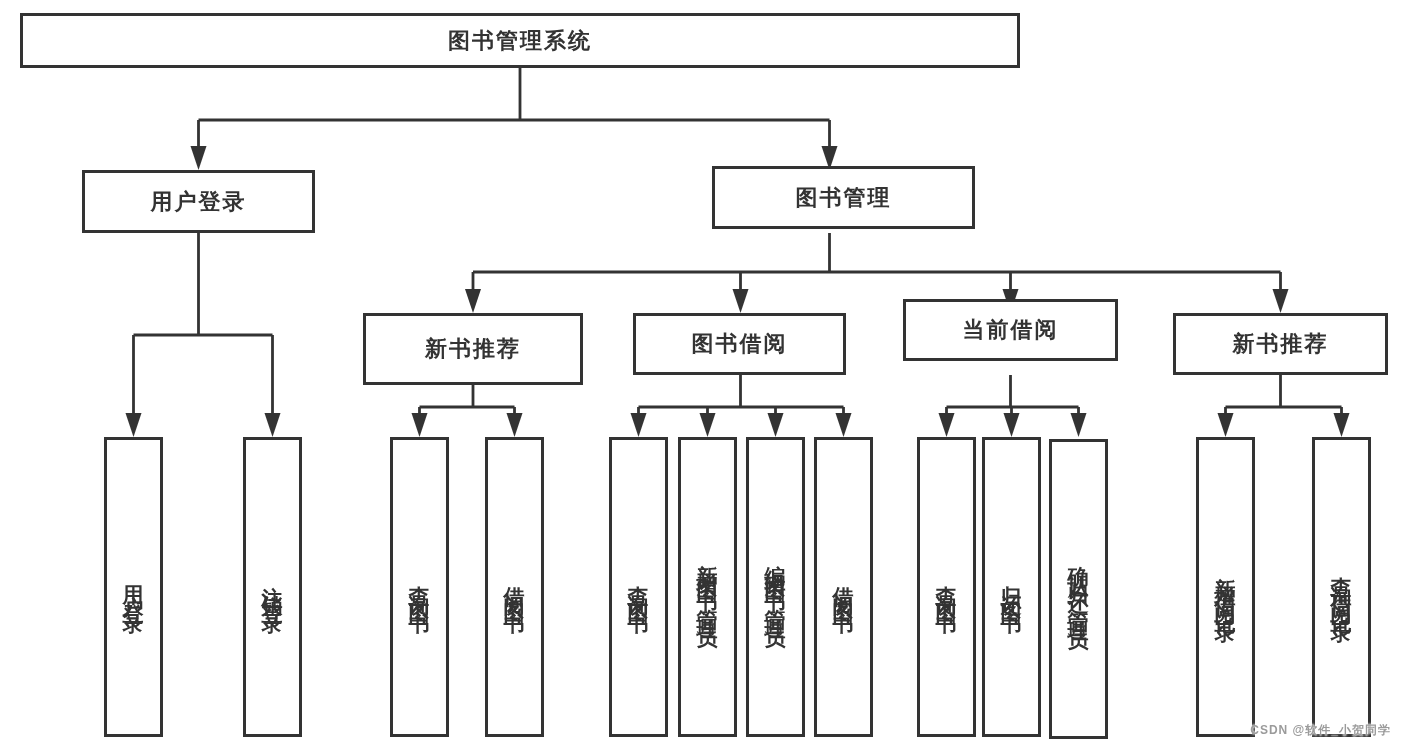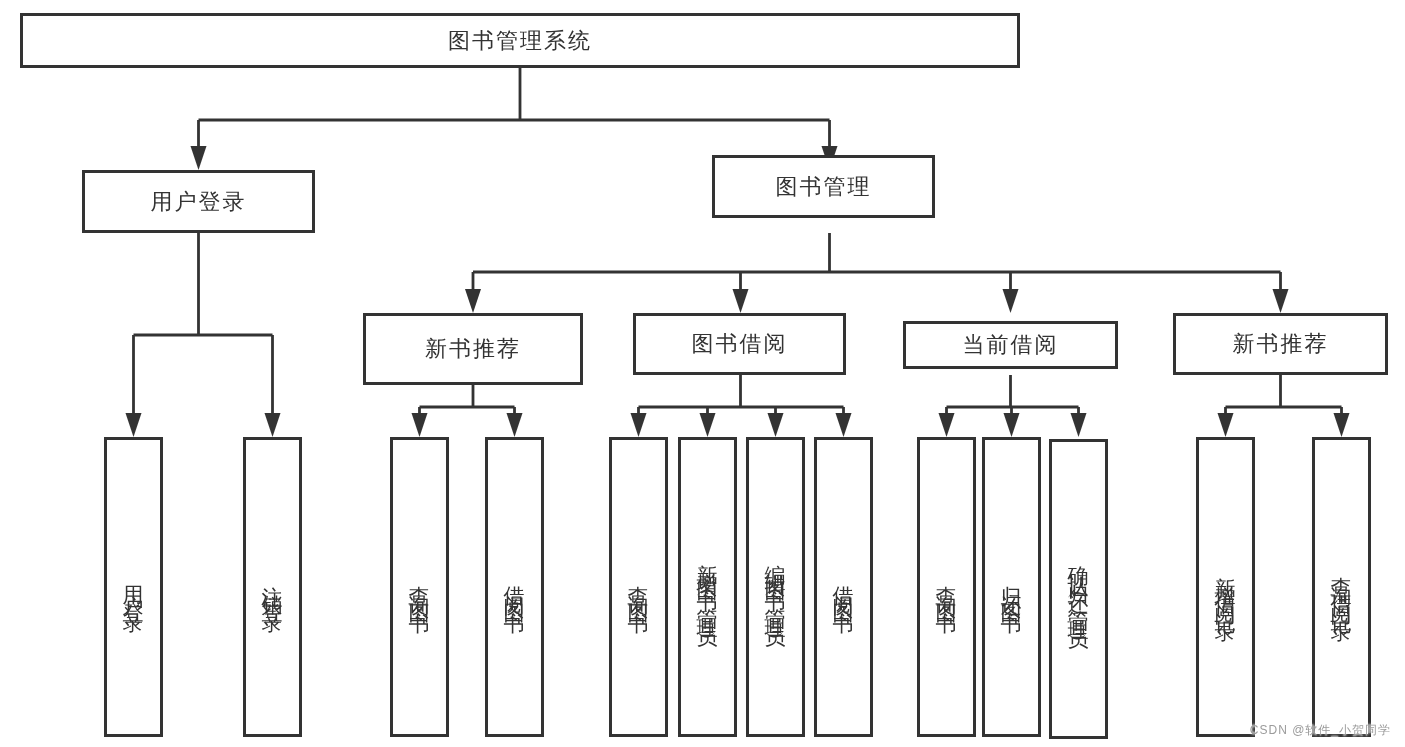--- a/index.html
+++ b/index.html
@@ -9,21 +9,21 @@
     --background: #ffffff;
   }
   html, body { margin: 0; padding: 0; }
   body {
     width: 1405px; height: 747px;
     position: relative;
     background: var(--background);
     font-family: "Liberation Sans", "DejaVu Sans", sans-serif;
     overflow: hidden;
   }
-  .stage { position: absolute; inset: 0; width: 1405px; height: 747px; }
+  .stage { position: absolute; inset: 0; width: 1405px; height: 747px; font-weight: bold; }
   svg.connectors { position: absolute; left: 0; top: 0; }
   .cline { stroke: var(--line); stroke-width: 2.8; fill: none; }
   .carrow { fill: var(--line); stroke: none; }
   .box {
     position: absolute;
     border: 3px solid var(--line);
     background: #fff;
     box-sizing: border-box;
     display: flex;
     align-items: center;
@@ -98,31 +98,31 @@
     </g>
   </svg>
 
   <div class="box h-box" style="left:20px;top:13px;width:1000px;height:55px">
     <span>图书管理系统</span>
   </div>
 
   <div class="box h-box" style="left:82px;top:170px;width:233px;height:63px">
     <span>用户登录</span>
   </div>
-  <div class="box h-box" style="left:712px;top:155px;width:223px;height:63px">
+  <div class="box h-box" style="left:712px;top:166px;width:263px;height:63px">
     <span>图书管理</span>
   </div>
 
   <div class="box h-box" style="left:363px;top:313px;width:220px;height:72px">
     <span>新书推荐</span>
   </div>
   <div class="box h-box" style="left:633px;top:313px;width:213px;height:62px">
     <span>图书借阅</span>
   </div>
-  <div class="box h-box" style="left:903px;top:321px;width:215px;height:48px">
+  <div class="box h-box" style="left:903px;top:299px;width:215px;height:62px">
     <span>当前借阅</span>
   </div>
   <div class="box h-box" style="left:1173px;top:313px;width:215px;height:62px">
     <span>新书推荐</span>
   </div>
 
   <div class="box v-box" style="left:104px;top:437px;width:59px;height:300px">
     <span class="vtext">用户登录</span>
   </div>
   <div class="box v-box" style="left:243px;top:437px;width:59px;height:300px">

